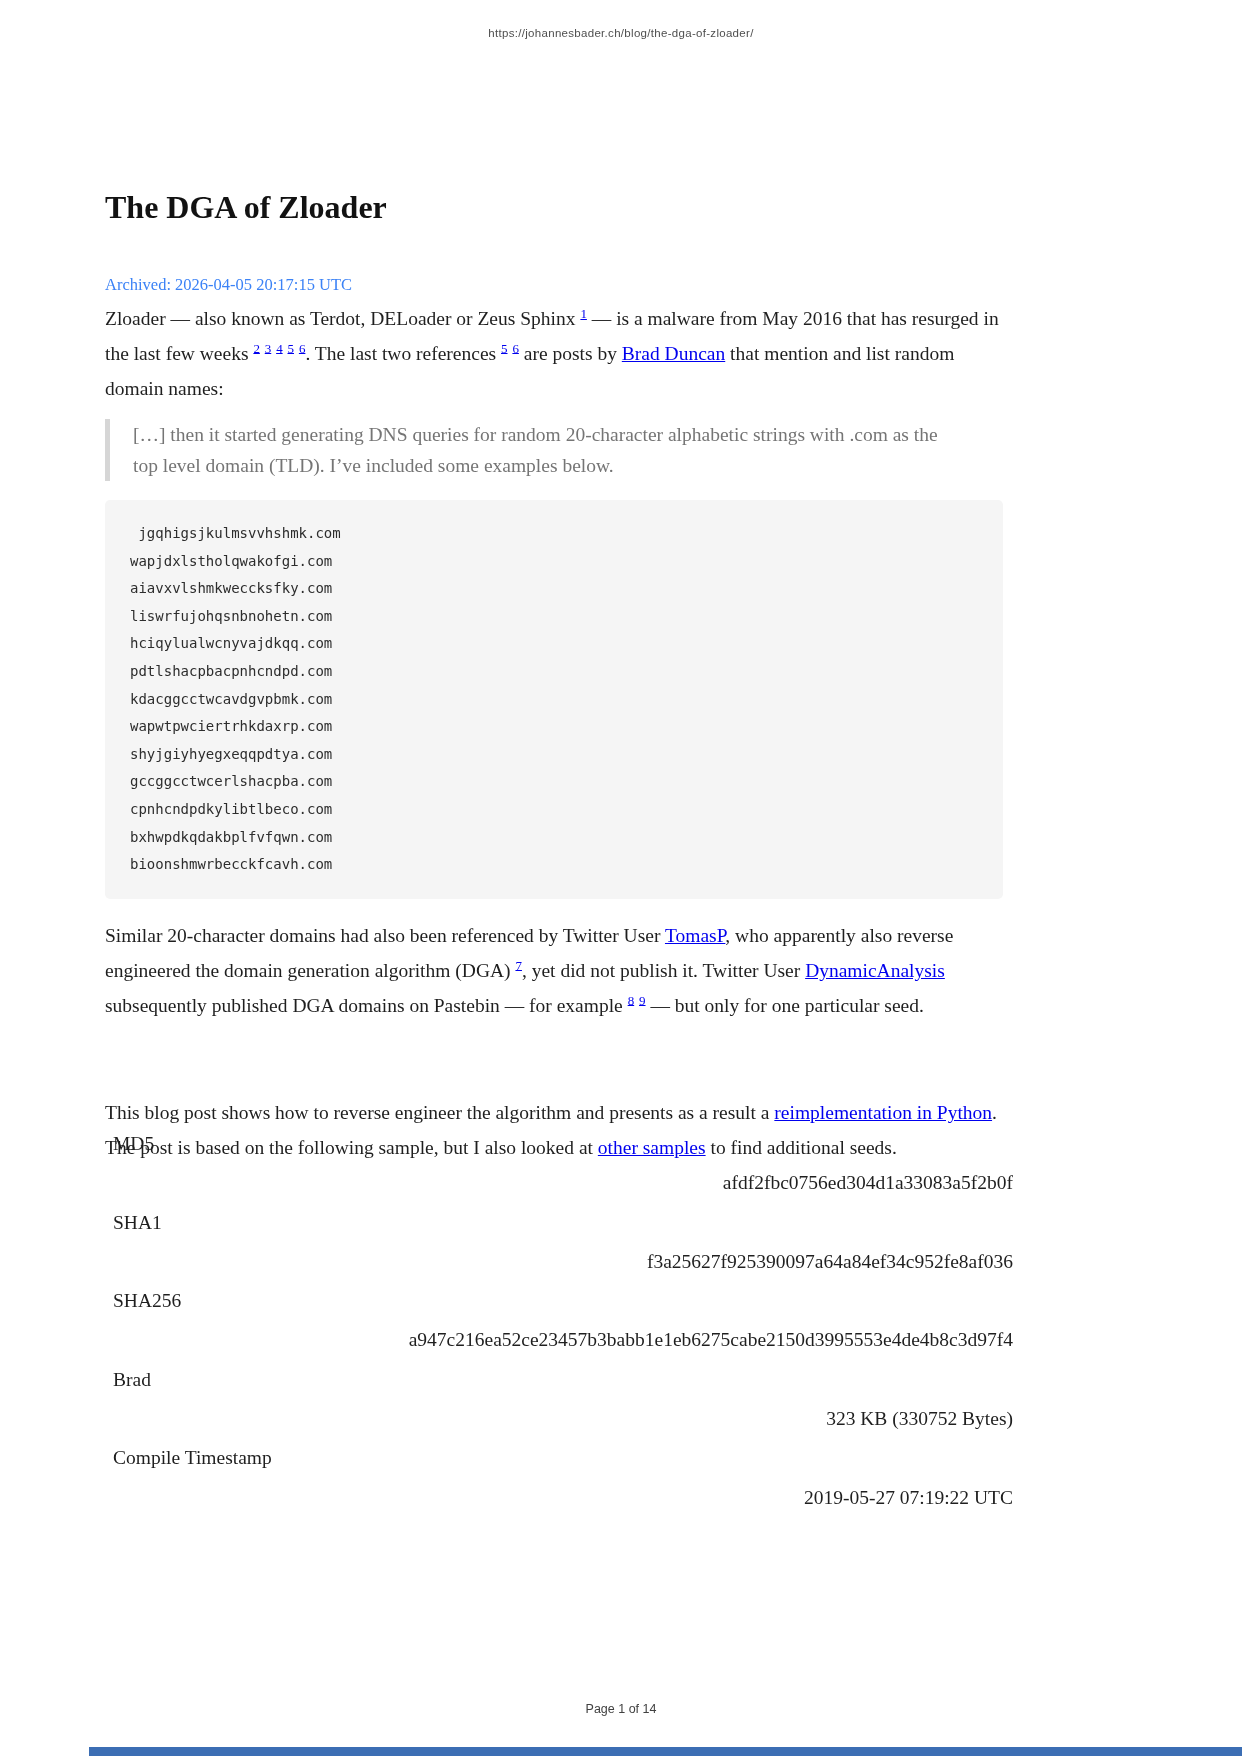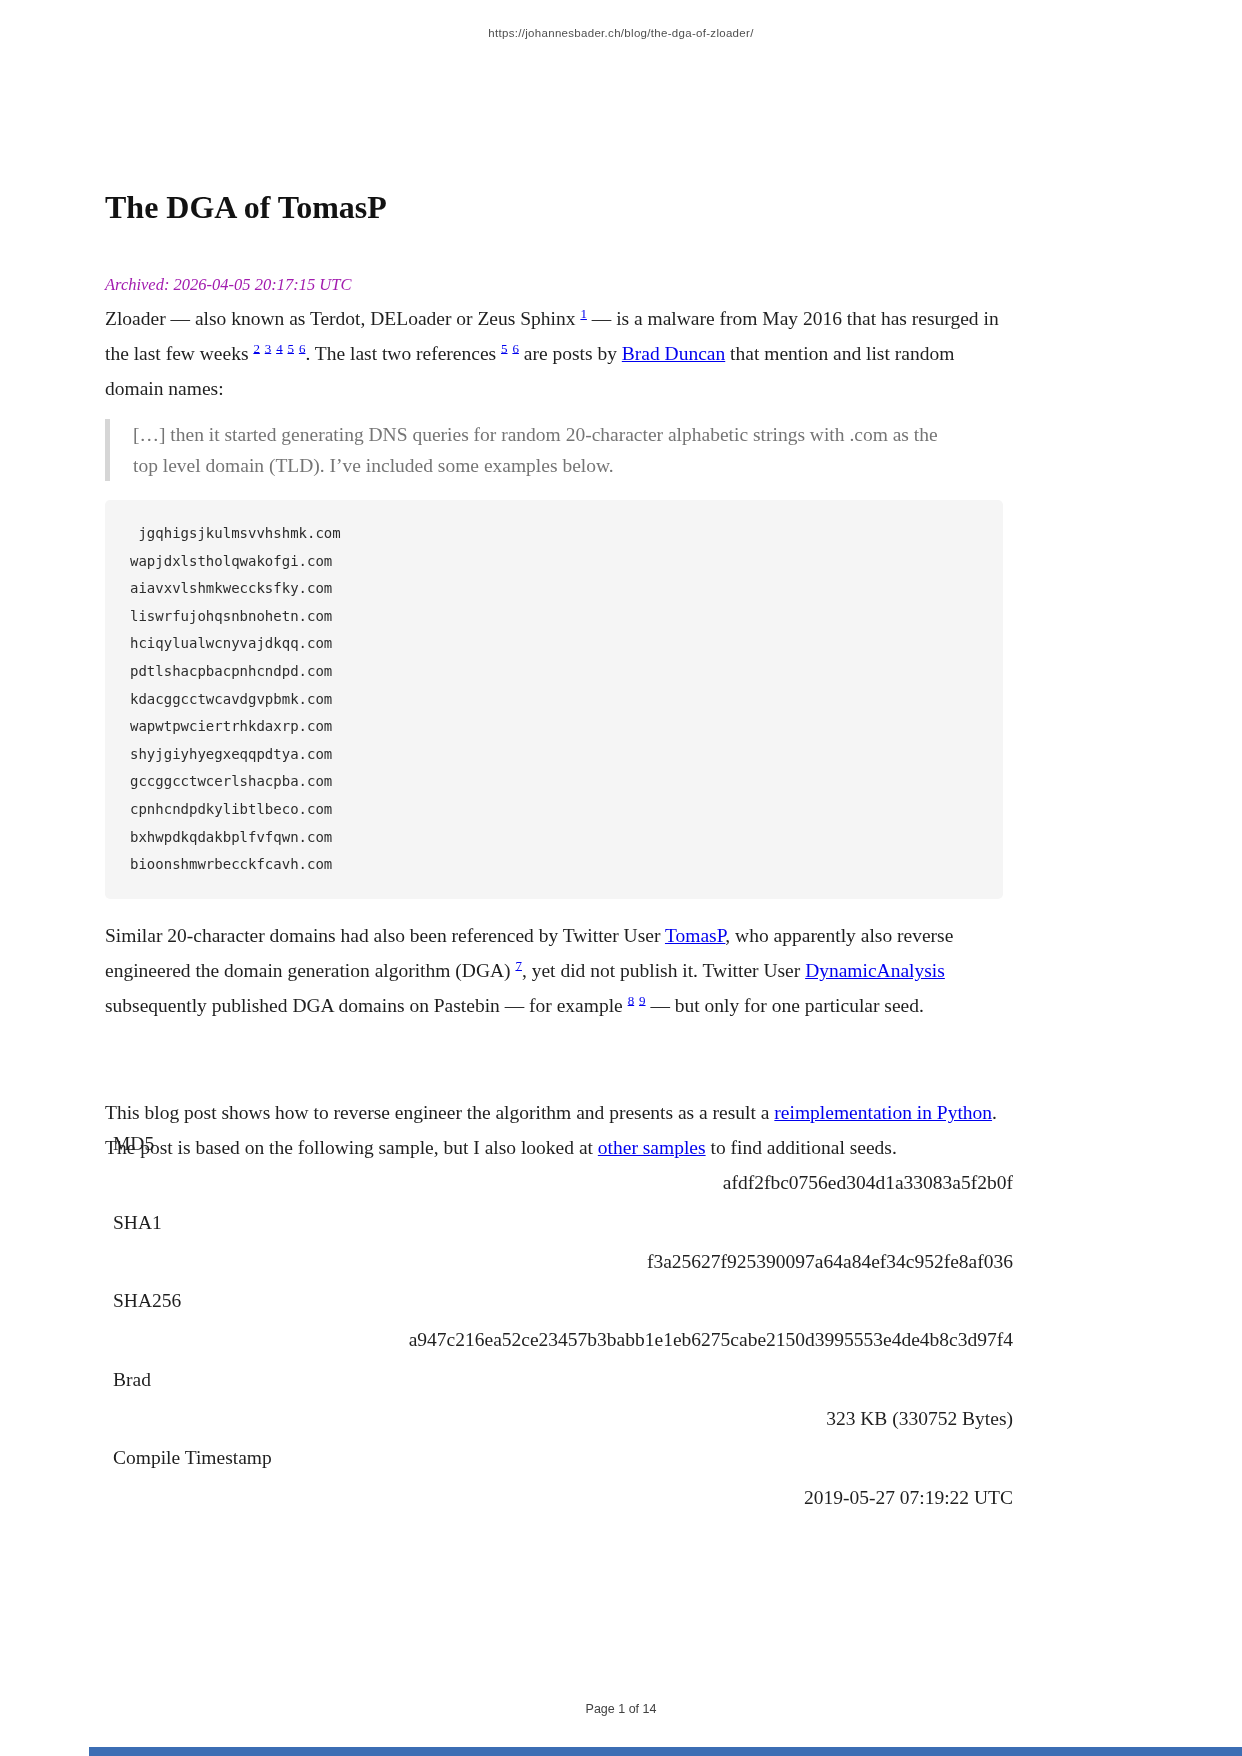--- a/index.html
+++ b/index.html
@@ -39,22 +39,21 @@
     line-height: 38px;
     color: #121212;
   }
   .archived {
     position: absolute;
     top: 274px;
     left: 105px;
     width: 908px;
     font-size: 16.5px;
     line-height: 21px;
-    color: #a21caf;
-    font-style: italic;
+    color: #3b82f6;
   }
   .body-par {
     position: absolute;
     left: 105px;
     width: 908px;
     margin: 0;
     font-size: 19.5px;
     line-height: 34.8px;
     color: #1f1f1f;
   }
@@ -137,21 +136,21 @@
     background: var(--accent-bar, #3c6eb4);
   }
 </style>
 </head>
 <body>
 
 <div class="page">
 
   <div class="header-url">https://johannesbader.ch/blog/the-dga-of-zloader/</div>
 
-  <h1 class="page-title">The DGA of TomasP</h1>
+  <h1 class="page-title">The DGA of Zloader</h1>
 
   <div class="archived">Archived: 2026-04-05 20:17:15 UTC</div>
 
   <p class="body-par par-intro">Zloader — also known as Terdot, DELoader or Zeus Sphinx <sup><a href="#" class="inline-link sup-link">1</a></sup> — is a malware from May 2016 that has resurged in the last few weeks <sup><a href="#" class="inline-link sup-link">2</a></sup> <sup><a href="#" class="inline-link sup-link">3</a></sup> <sup><a href="#" class="inline-link sup-link">4</a></sup> <sup><a href="#" class="inline-link sup-link">5</a></sup> <sup><a href="#" class="inline-link sup-link">6</a></sup>. The last two references <sup><a href="#" class="inline-link sup-link">5</a></sup> <sup><a href="#" class="inline-link sup-link">6</a></sup> are posts by <a href="#" class="inline-link">Brad Duncan</a> that mention and list random domain names:</p>
 
   <blockquote class="quote">[…] then it started generating DNS queries for random 20-character alphabetic strings with .com as the
 top level domain (TLD). I’ve included some examples below.</blockquote>
 
   <div class="codeblock"> jgqhigsjkulmsvvhshmk.com
 wapjdxlstholqwakofgi.com

